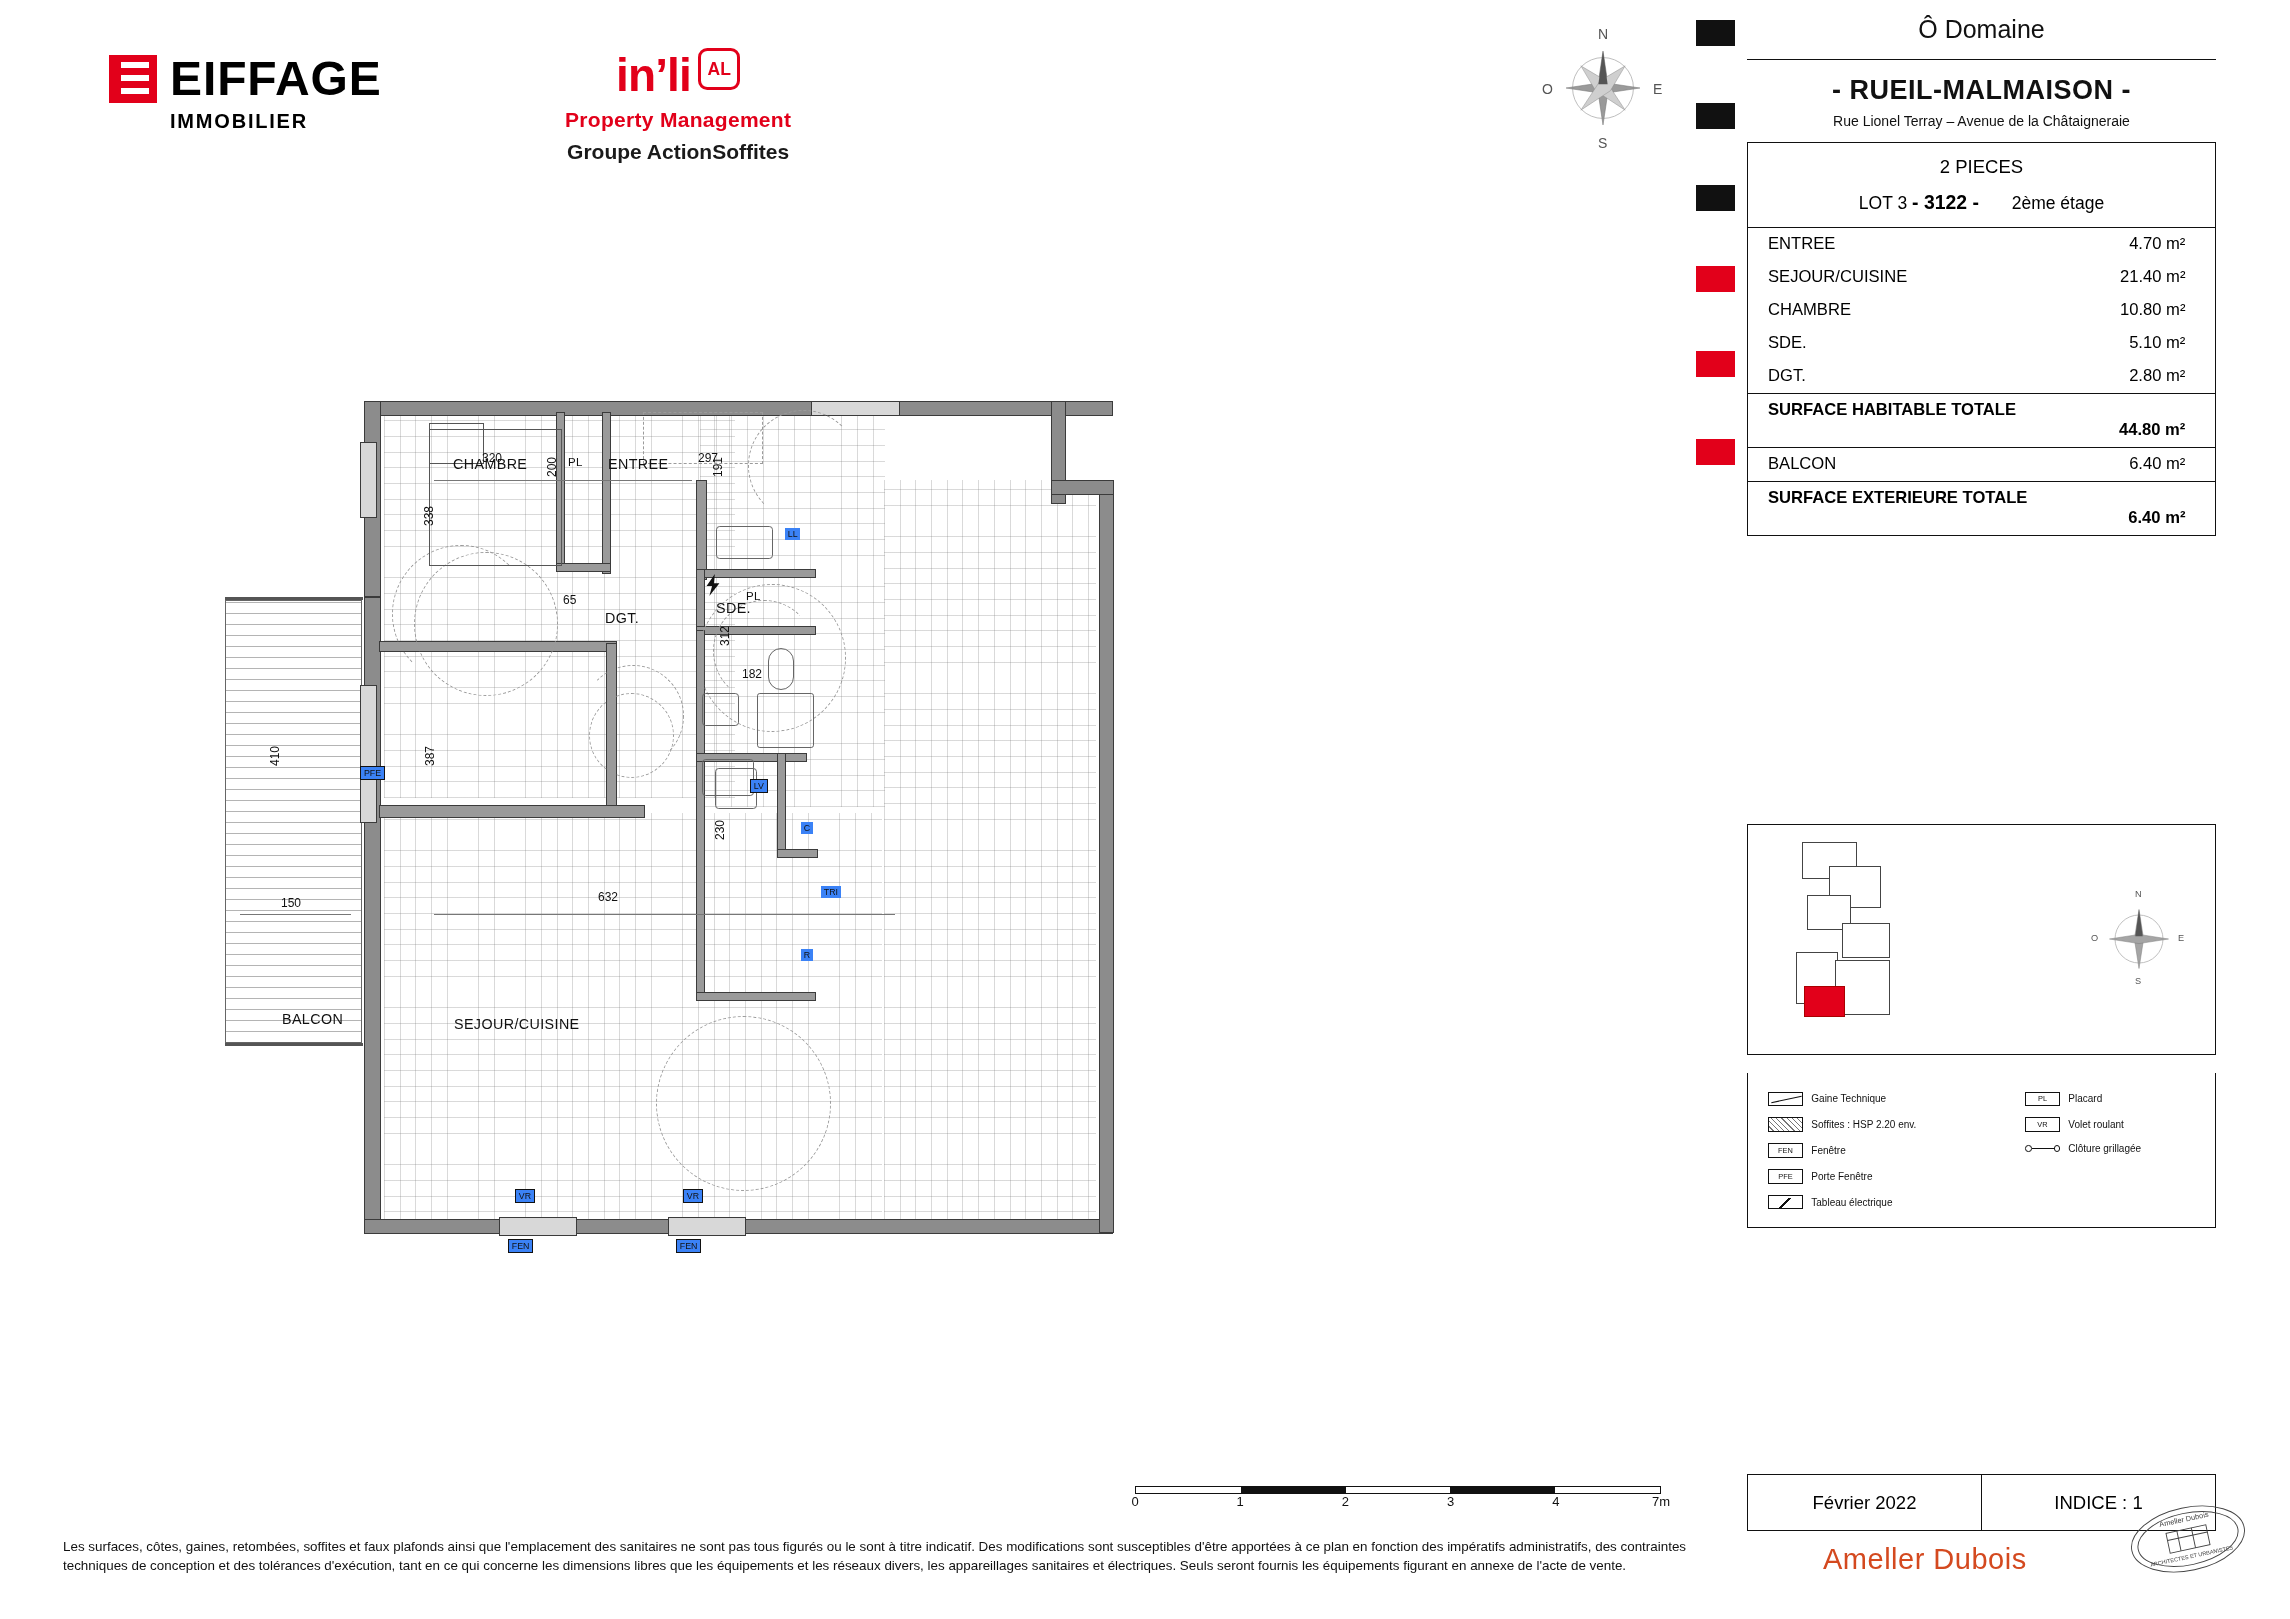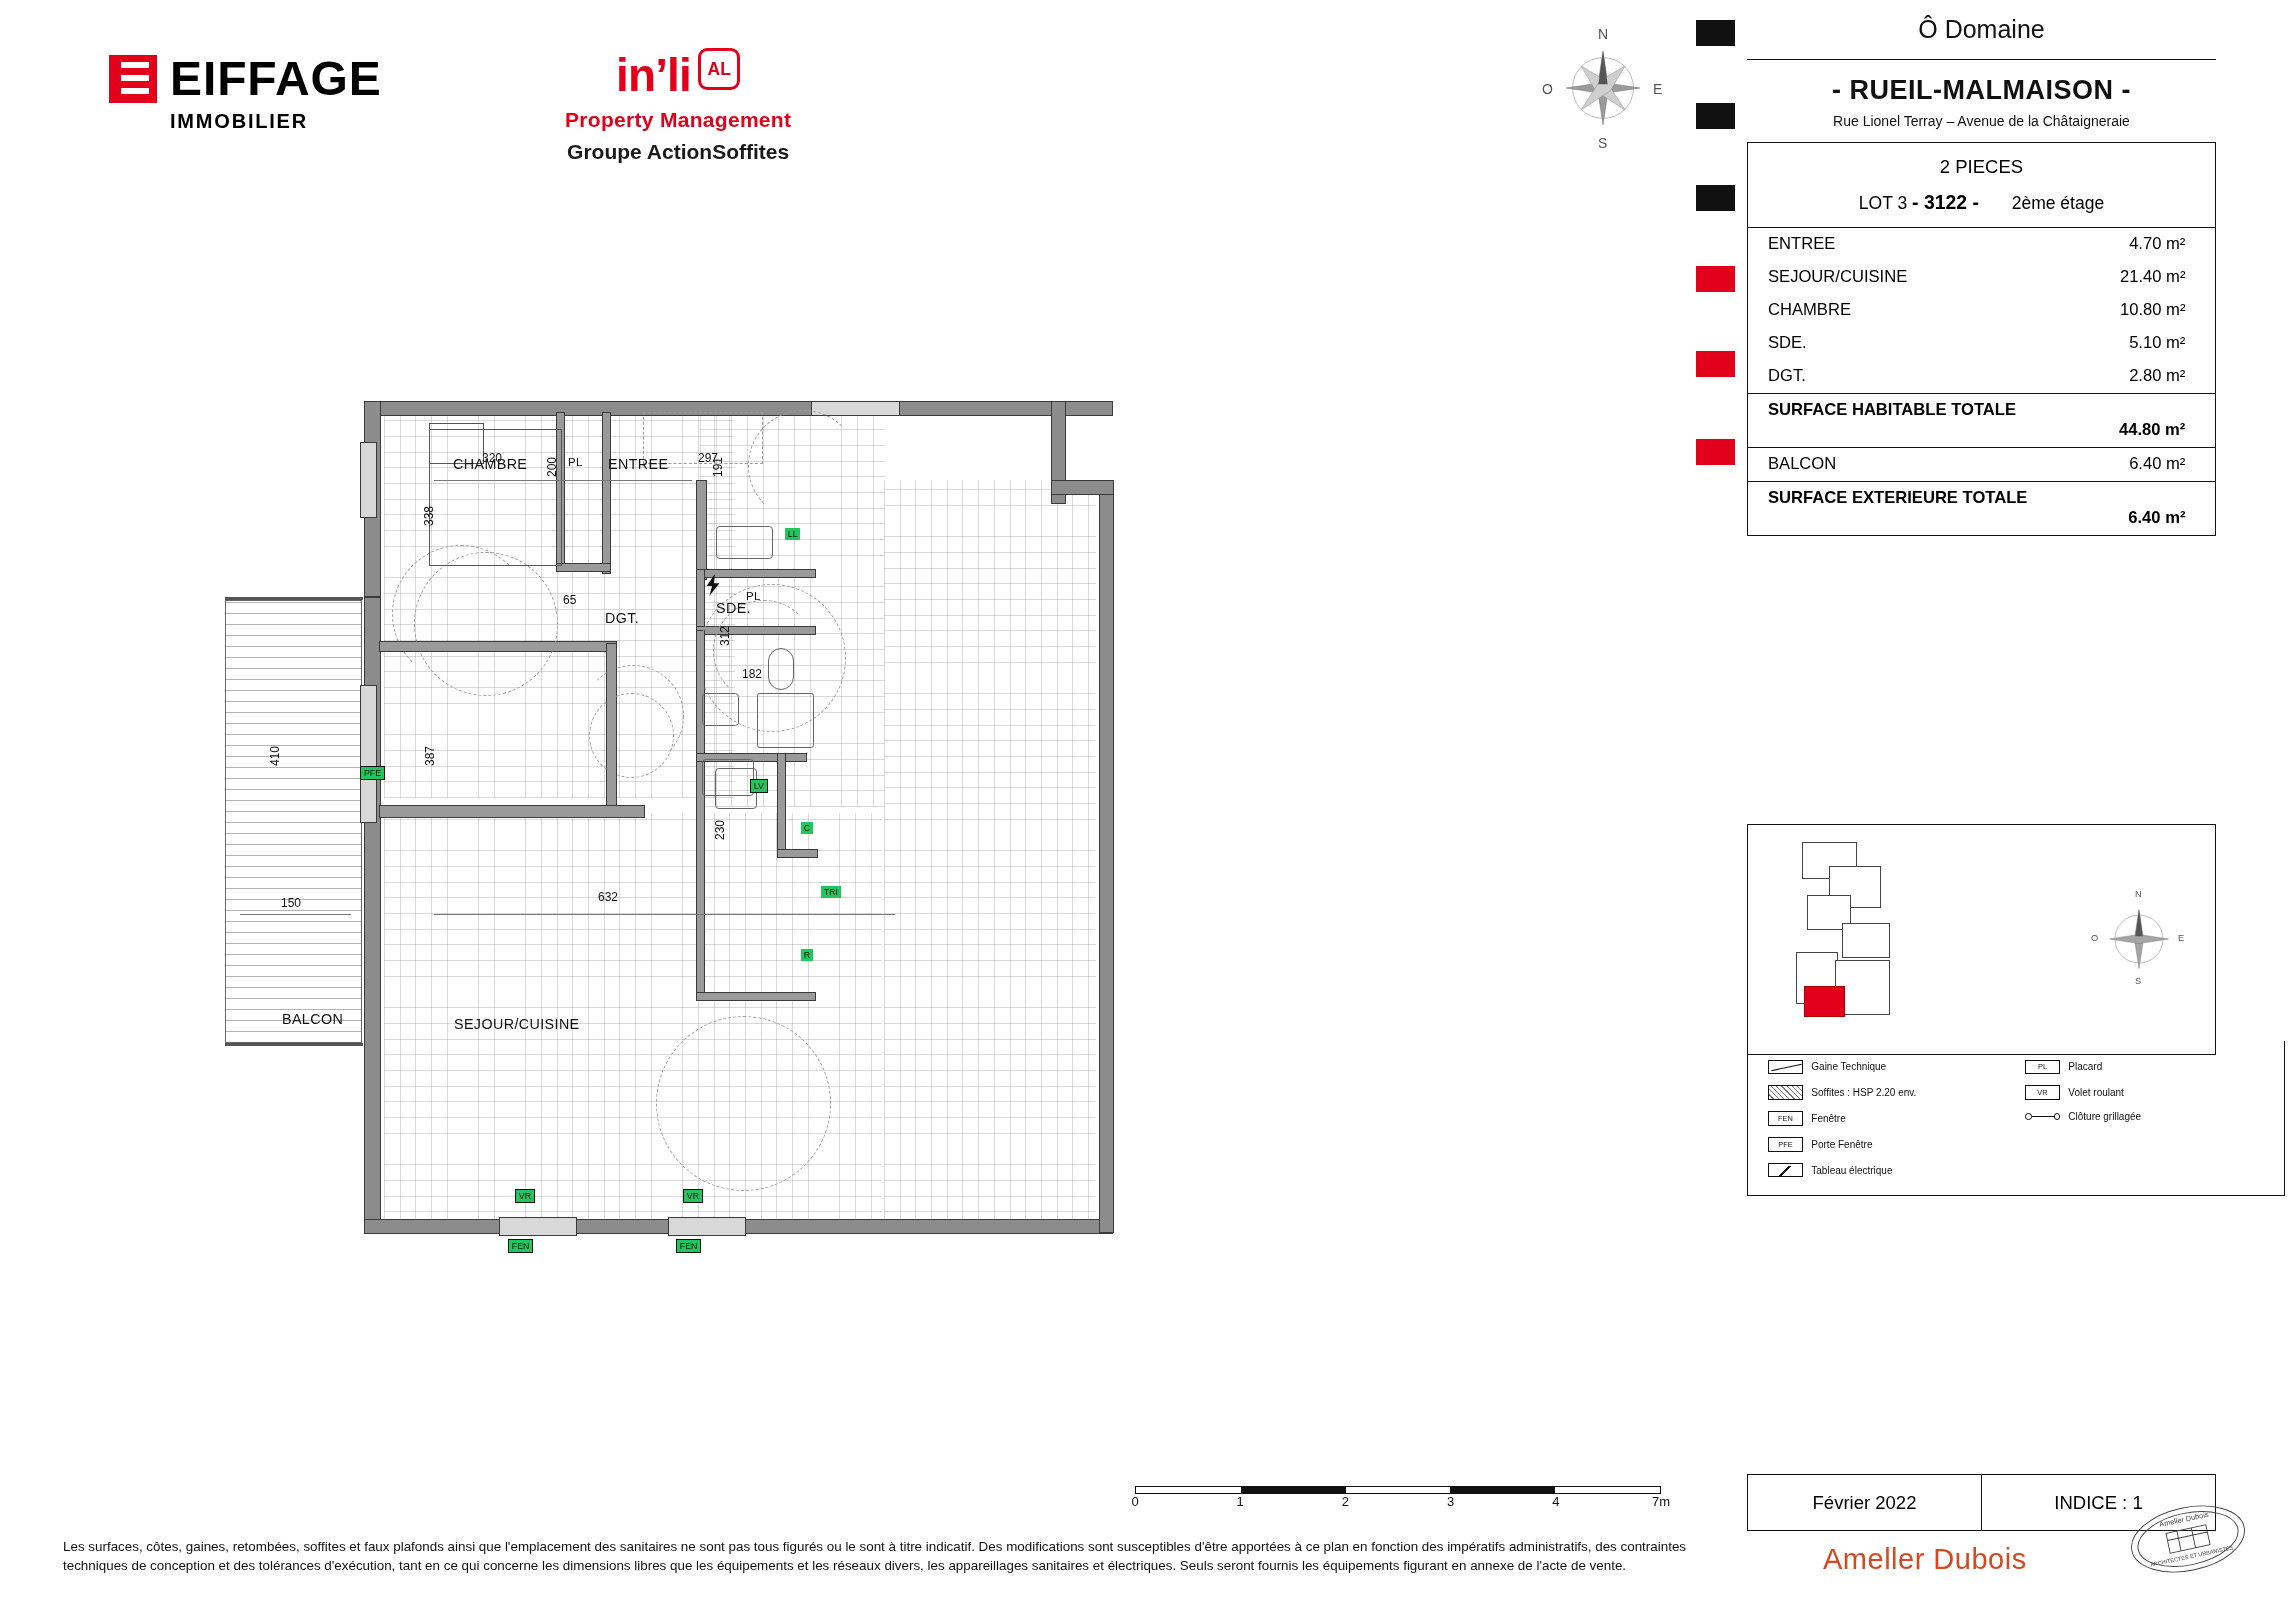--- a/index.html
+++ b/index.html
@@ -58,21 +58,21 @@
 
   
   .mini-box { position:absolute; left:1747px; top:824px; width:469px; height:231px; border:0.9px solid #111; }
   .mini-plan { position:absolute; left:37px; top:13px; width:129px; height:205px; }
   .mini-plan .blk { position:absolute; background:#fff; border:0.9px solid #444; }
   .mini-plan .hl { position:absolute; background:#e2001a; border:0.9px solid #a00; }
   .mini-compass { position:absolute; right:28px; top:66px; width:96px; height:96px; }
   .mini-compass .lbl { position:absolute; font-size:9.2px; color:#555; }
 
   
-  .legend { position:absolute; left:1747px; top:1041px; width:538px; height:155px; border-left:0.9px solid #111; border-right:0.9px solid #111; border-bottom:0.9px solid #111;}
+  .legend { position:absolute; left:1747px; top:1073px; width:469px; height:155px; border-left:0.9px solid #111; border-right:0.9px solid #111; border-bottom:0.9px solid #111;}
   .lg-col { position:absolute; font-size:10px; color:#111; }
   .lg-item { display:flex; align-items:center; margin-bottom:11px; }
   .lg-swatch { width:35px; height:14.8px; border:0.9px solid #111; margin-right:8.3px; background:#fff; position:relative; }
   .lg-swatch.gaine::after{content:"";position:absolute;left:1.8px;top:50%;width:31px;height:0.9px;background:#111;transform:rotate(-12deg);}
   .lg-swatch.soffite{background:repeating-linear-gradient(45deg,#fff,#fff 2.8px,#777 2.8px,#777 3.7px);}
   .lg-swatch.txt { display:flex;align-items:center;justify-content:center;font-size:7.4px;}
   .lg-swatch.tableau::after{content:"";position:absolute;left:3.7px;top:2.8px;width:24px;height:9.2px;
     background:linear-gradient(135deg,transparent 45%,#111 45%,#111 55%,transparent 55%);}
   .lg-clot { display:flex; align-items:center; width:35px; margin-right:8.3px; }
   .lg-clot .c { width:6.5px;height:6.5px;border:0.9px solid #111;border-radius:50%; }
@@ -106,21 +106,21 @@
   .rlabel { position:absolute; font-size:14.3px; color:#111; letter-spacing:0.4px; white-space:nowrap; }
   .rlabel.small { font-size:11.5px; }
   .dim { position:absolute; font-size:12px; color:#111; }
   .dim.v { transform:rotate(-90deg); transform-origin:left top; }
   .furn { position:absolute; border:0.9px solid #555; background:transparent; }
   .arc { position:absolute; border:0.9px dashed #9b9b9b; border-radius:50%; }
   .swing { position:absolute; border:0.9px dashed #9b9b9b; border-right-color:transparent; border-bottom-color:transparent; border-radius:50%; }
   .dashbox { position:absolute; border:0.9px dashed #9b9b9b; }
   .solidline { position:absolute; background:#777; }
   .balcony { position:absolute; background:repeating-linear-gradient(0deg,#fff,#fff 4.6px,#b4b4b4 4.6px,#b4b4b4 5.5px); border:1.8px solid #666; }
-  .tag { position:absolute; font-size:8.8px; border:0.9px solid #111; background:#22c55e; padding:0.9px 2.8px; color:#111; }
+  .tag { position:absolute; font-size:8.8px; border:0.9px solid #111; background:#3b82f6; padding:0.9px 2.8px; color:#111; }
   .fixture { position:absolute; border:0.9px solid #666; border-radius:3.7px; }
 </style>
 </head>
 <body>
 
 <div class="page">
 
   <div class="logo-eiffage">
     <div class="eiffage-mark">
         <i></i>

